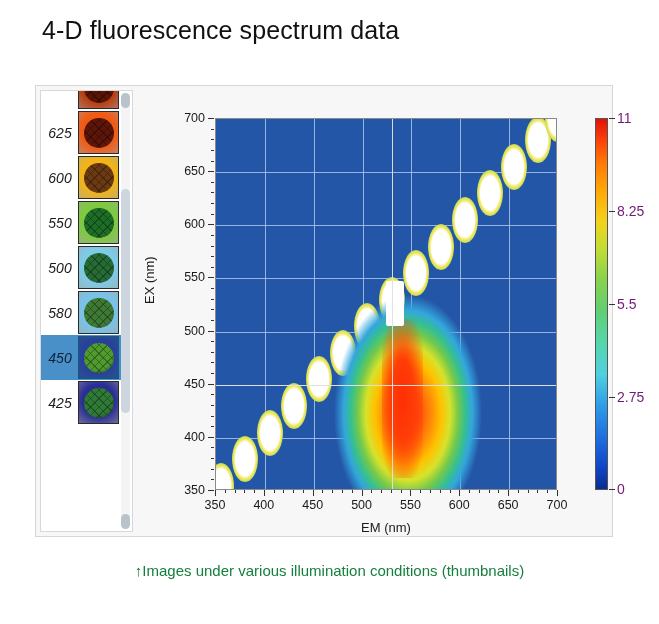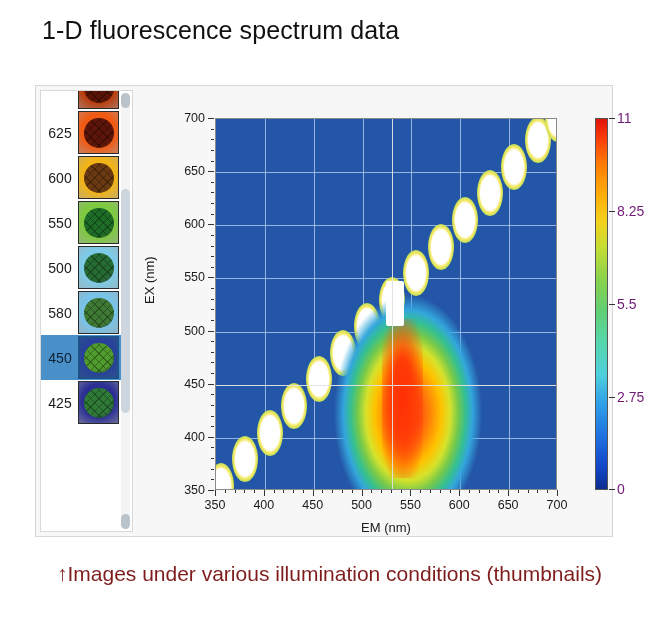--- a/index.html
+++ b/index.html
@@ -22,21 +22,21 @@
   }
   
   #thumbpanel{
     position:absolute;left:4px;top:4px;width:93px;height:442px;
     background:#ffffff;border:1px solid #d8d8d8;box-sizing:border-box;
     overflow:hidden;
   }
   #thumblist{position:absolute;left:0;top:-26px;width:80px;}
   .thumbrow{
     height:45px;display:flex;align-items:center;
-    box-sizing:border-box;padding-left:1px;
+    box-sizing:border-box;padding-left:1px;font-style:italic;
   }
   .thumbrow.sel{background:#4a90c8;}
   .thumblabel{
     width:36px;text-align:center;font-size:14px;color:#1b1b1b;
     font-family:"Liberation Sans", sans-serif;
   }
   .thumbrow.sel .thumblabel{color:#0c2236;}
   .thumbimg{
     width:41px;height:43px;box-sizing:border-box;
     border:1px solid #2a2a2a;position:relative;overflow:hidden;
@@ -142,27 +142,27 @@
       #8bd24a 57%, #c3dd34 65%, #f2d31d 72%,
       #ffab08 80%, #ff7a06 88%, #f93a0a 95%, #e01308 100%);
   }
   .cbtick{position:absolute;left:0;width:6px;height:1px;background:#333;}
   .cblab{position:absolute;left:8px;font-size:14px;color:#701a75;
          transform:translateY(-50%);white-space:nowrap;}
   #cbarlabels{position:absolute;left:473px;top:28px;width:60px;height:372px;}
   
   #caption{
     position:absolute;left:50%;top:562px;transform:translateX(-50%);
-    font-size:21px;color:#7f1d1d;white-space:nowrap;
+    font-size:15px;color:#15803d;white-space:nowrap;
   }
 </style>
 </head>
 <body>
 
-<div id="title">1-D fluorescence spectrum data</div>
+<div id="title">4-D fluorescence spectrum data</div>
 
 <div id="window">
 
   <div id="thumbpanel">
     <div id="thumblist">
         <div class="thumbrow">
           <div class="thumblabel"></div>
           <div class="thumbimg" style="background: radial-gradient(circle at 50% 45%, rgb(184, 58, 10) 0%, rgb(184, 58, 10) 55%, rgba(0, 0, 0, 0.35) 140%);">
             <div class="disc" style="background: radial-gradient(circle at 42% 38%, rgb(90, 20, 6) 0%, rgb(90, 20, 6) 62%, rgba(0, 0, 0, 0.55) 100%);">
               <div class="mesh"></div>

